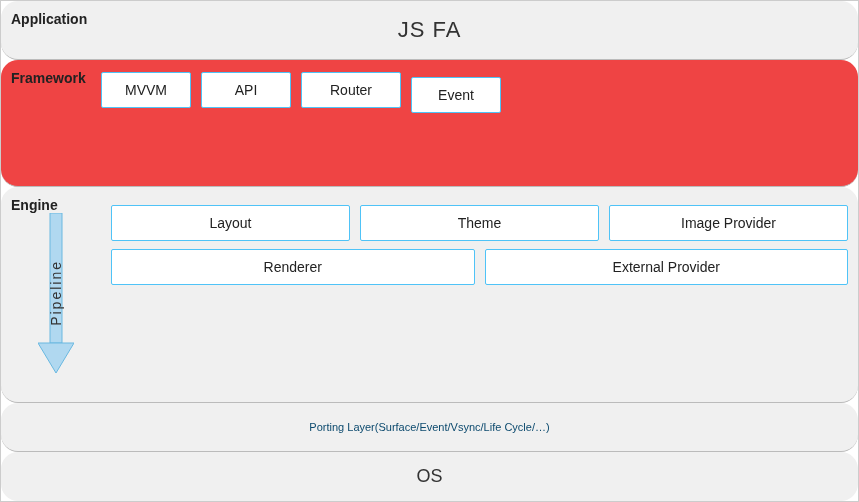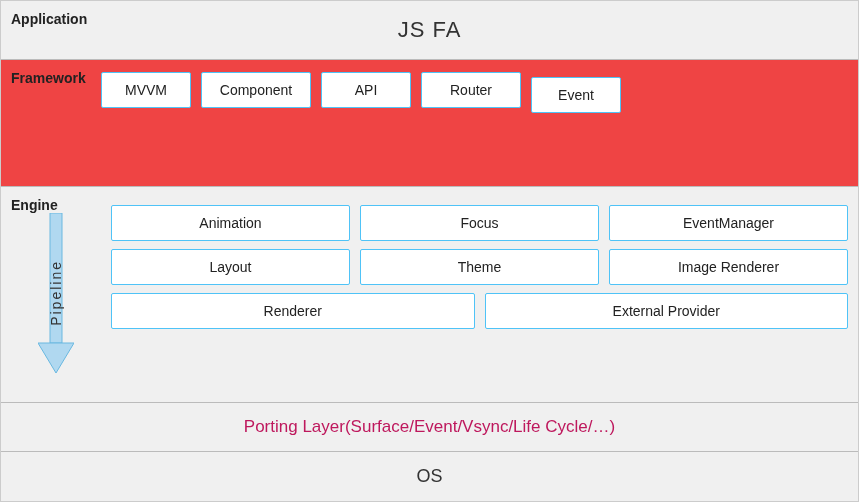--- a/index.html
+++ b/index.html
@@ -13,20 +13,21 @@
     .diagram {
       width: 859px;
       height: 502px;
       display: flex;
       flex-direction: column;
       border: 1px solid #ccc;
     }
     .layer {
       position: relative;
       border-bottom: 1px solid #bbb;
+      border-radius: 17px;
     }
     .layer-label {
       position: absolute;
       top: 10px;
       left: 10px;
       font-weight: bold;
       font-size: 14px;
       color: #222;
     }
     
@@ -173,21 +174,20 @@
 
   <div class="layer layer-application">
     <span class="layer-label">Application</span>
     <span class="center-title">JS FA</span>
   </div>
 
   <div class="layer layer-framework">
     <span class="layer-title-left">Framework</span>
     <div class="framework-row1">
       <div class="box" style="min-width:90px;">MVVM</div>
-      <div class="box" style="min-width:110px;">Component</div>
       <div class="box" style="min-width:90px;">API</div>
       <div class="box" style="min-width:100px;">Router</div>
       <div class="box" style="min-width:90px;margin-top:9px;">Event</div>
     </div>
   </div>
 
   <div class="layer layer-engine">
     <span class="layer-title-left">Engine</span>
     <div class="engine-inner">
       <div class="pipeline-col">
@@ -197,38 +197,33 @@
 
             <rect x="12" y="0" width="12" height="130" fill="#b0d8f0" stroke="#6ab8e0" stroke-width="1"></rect>
 
             <polygon points="0,130 36,130 18,160" fill="#b0d8f0" stroke="#6ab8e0" stroke-width="1"></polygon>
           </svg>
           <span class="pipeline-text">Pipeline</span>
         </div>
       </div>
       <div class="engine-grid-col">
         <div class="engine-row">
-          <div class="box engine-box">Animation</div>
-          <div class="box engine-box">Focus</div>
-          <div class="box engine-box">EventManager</div>
-        </div>
-        <div class="engine-row">
           <div class="box engine-box">Layout</div>
           <div class="box engine-box">Theme</div>
-          <div class="box engine-box">Image Renderer</div>
+          <div class="box engine-box">Image Provider</div>
         </div>
         <div class="engine-row">
           <div class="box engine-box">Renderer</div>
           <div class="box engine-box">External Provider</div>
         </div>
       </div>
     </div>
   </div>
 
   <div class="layer layer-porting">
-    <span style="font-size:17px; color:#be185d;">Porting Layer(Surface/Event/Vsync/Life Cycle/…)</span>
+    <span style="font-size:11px; color:#0c4a6e;">Porting Layer(Surface/Event/Vsync/Life Cycle/…)</span>
   </div>
 
   <div class="layer layer-os">
     <span style="font-size:18px; color:#333;">OS</span>
   </div>
 
 </div>
 
 </body></html>

